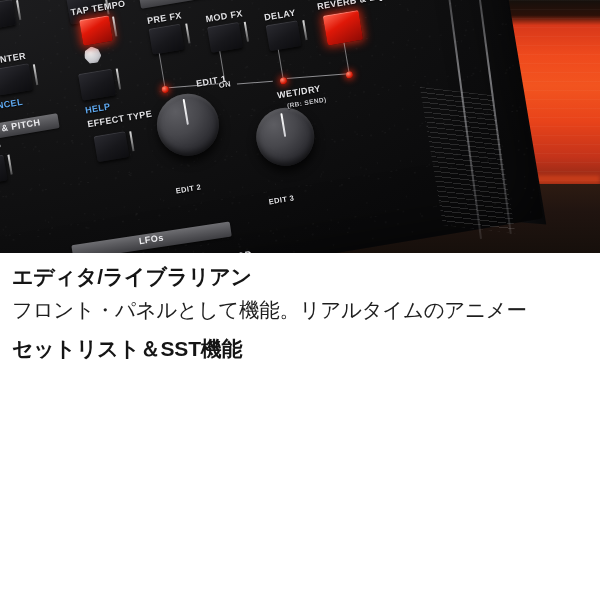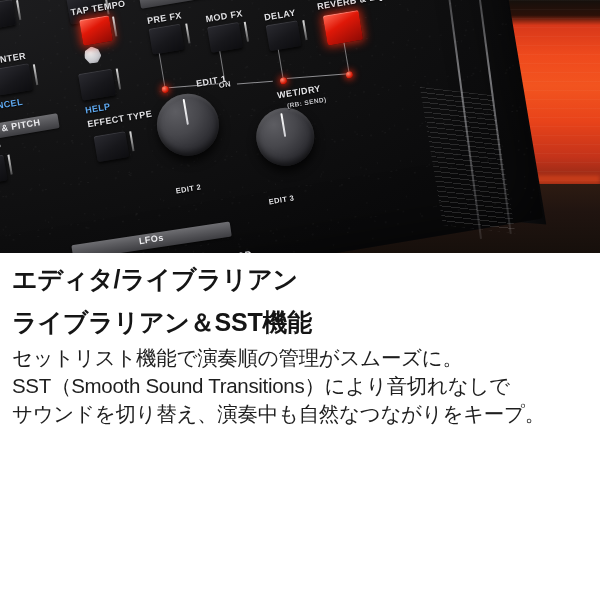--- a/index.html
+++ b/index.html
@@ -252,21 +252,21 @@
 
   
   .copy {
     position: relative;
     padding: 0 12px;
     box-sizing: border-box;
   }
   h2.head {
     margin: 0;
     font-weight: 700;
-    font-size: 25px;
+    font-size: 21px;
     line-height: 1.18;
     letter-spacing: -0.2px;
     color: #151515;
     white-space: nowrap;
   }
   .body-text {
     margin: 0;
     font-size: 20.5px;
     line-height: 1.36;
     color: #1e1e1e;
@@ -380,25 +380,21 @@
       <div class="edge-line b"></div>
     </div>
   </div>
 </div>
 
 <div class="copy">
 
   <section class="block-1">
     <h2 class="head">エディタ/ライブラリアン</h2>
     <p class="body-text">
+      <span class="ln">フロント・パネルとして機能。リアルタイムのアニメー</span>
     </p>
   </section>
 
   <section class="block-2">
-    <h2 class="head">ライブラリアン＆SST機能</h2>
-    <p class="body-text">
-      <span class="ln">セットリスト機能で演奏順の管理がスムーズに。</span>
-      <span class="ln">SST（Smooth Sound Transitions）により音切れなしで</span>
-      <span class="ln">サウンドを切り替え、演奏中も自然なつながりをキープ。</span>
-    </p>
+    <h2 class="head">セットリスト＆SST機能</h2>
   </section>
 
 </div>
 
 </body></html>

